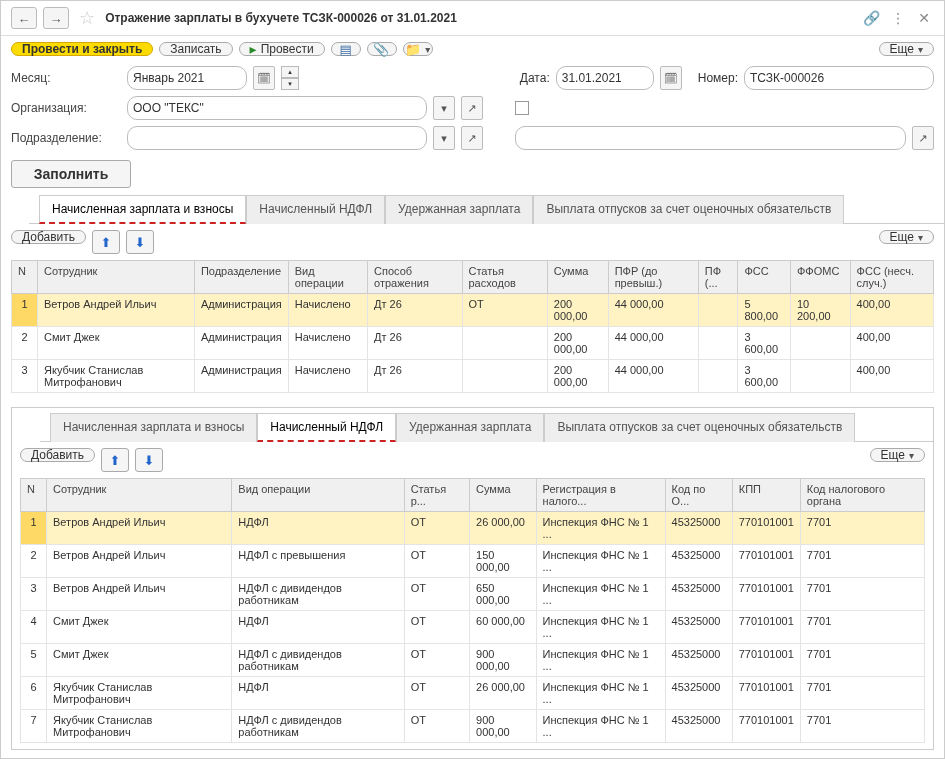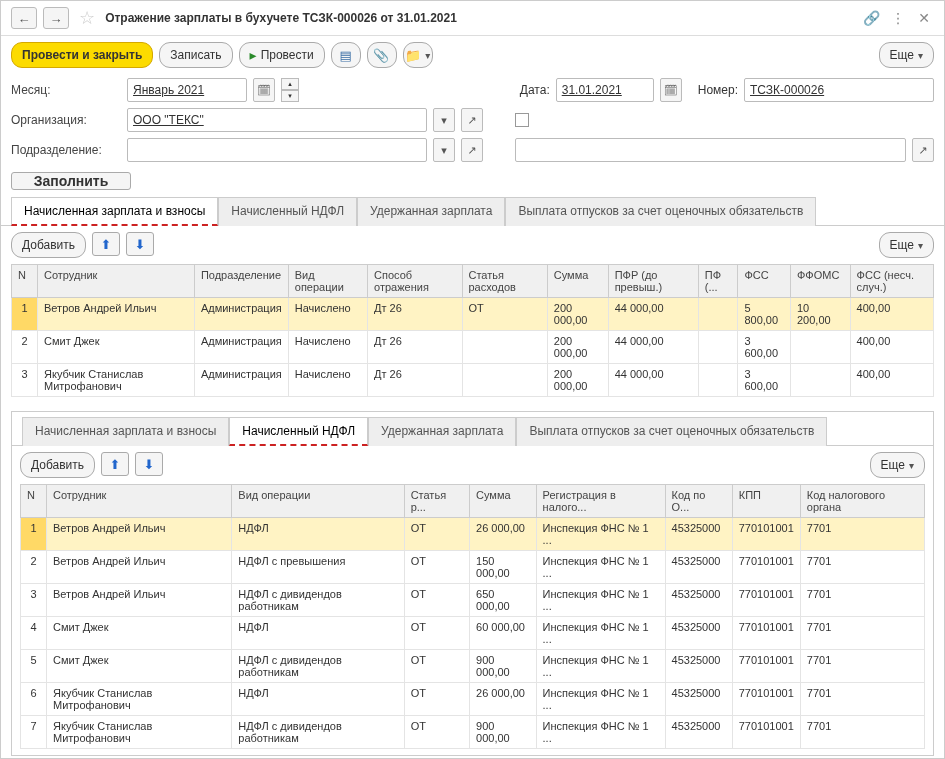--- a/index.html
+++ b/index.html
@@ -4,35 +4,35 @@
 <style>
   * { box-sizing: border-box; }
   body { margin: 0; font-family: Arial, sans-serif; font-size: 12px; background: #fff; color: #333; }
   .window { width: 945px; height: 759px; border: 1px solid #ccc; display: flex; flex-direction: column; overflow: hidden; }
   .titlebar { display: flex; align-items: center; padding: 6px 10px; gap: 6px; border-bottom: 1px solid #ddd; }
   .nav-btn { width: 26px; height: 22px; border: 1px solid #bbb; border-radius: 3px; background: #f5f5f5; display: flex; align-items: center; justify-content: center; cursor: pointer; font-size: 13px; color: #555; }
   .star { font-size: 18px; color: #ccc; margin: 0 4px; }
   .title-text { font-size: 12px; font-weight: bold; flex: 1; }
   .title-icon { width: 20px; height: 20px; display: flex; align-items: center; justify-content: center; color: #888; cursor: pointer; font-size: 14px; }
   .toolbar { display: flex; align-items: center; padding: 6px 10px; gap: 6px; }
-  .btn { height: 26px; padding: 0 10px; border: 1px solid #aaa; border-radius: 11px; background: #f5f5f5; display: flex; align-items: center; justify-content: center; cursor: pointer; gap: 4px; font-size: 12px; }
+  .btn { height: 14px; padding: 0 10px; border: 1px solid #aaa; border-radius: 11px; background: #f5f5f5; display: flex; align-items: center; justify-content: center; cursor: pointer; gap: 4px; font-size: 12px; }
   .btn-primary { background: #fcdb00; border-color: #d4a800; font-weight: bold; }
   .btn-icon { width: 30px; padding: 0; }
   .spacer { flex: 1; }
   .dropdown-caret::after { content: ' ▾'; font-size: 10px; color: #555; }
   .form { padding: 4px 10px; display: flex; flex-direction: column; gap: 6px; }
   .row { display: flex; align-items: center; gap: 6px; }
   .label { width: 110px; color: #444; }
-  .field { height: 24px; border: 1px solid #bbb; border-radius: 2px; padding: 0 5px; display: flex; align-items: center; background: #fff; text-decoration: underline; }
+  .field { height: 24px; border: 1px solid #bbb; border-radius: 10px; padding: 0 5px; display: flex; align-items: center; background: #fff; }
   .field-btn { width: 22px; height: 24px; border: 1px solid #bbb; border-radius: 2px; display: flex; align-items: center; justify-content: center; background: #f5f5f5; color: #555; font-size: 11px; cursor: pointer; }
   .stepper { display: flex; flex-direction: column; }
   .stepper-btn { width: 18px; height: 12px; border: 1px solid #bbb; background: #f5f5f5; font-size: 7px; display: flex; align-items: center; justify-content: center; cursor: pointer; }
   .checkbox { width: 14px; height: 14px; border: 1px solid #999; background: #fff; display: inline-block; margin-right: 4px; }
   .fill-btn { margin: 6px 10px; width: 120px; height: 30px; border: 1px solid #aaa; border-radius: 3px; font-size: 14px; font-weight: bold; background: #f5f5f5; display: flex; align-items: center; justify-content: center; cursor: pointer; }
-  .tabs { display: flex; border-bottom: 1px solid #ccc; padding: 0 10px; gap: 0; }
+  .tabs { display: flex; border-bottom: 1px solid #ccc; padding: 0 10px; gap: 0; margin-left: 28px; }
   .tab { padding: 6px 12px; border: 1px solid #ccc; border-bottom: none; background: #eee; color: #555; cursor: pointer; position: relative; top: 1px; font-size: 12px; }
   .tab.active { background: #fff; border-bottom: 2px dashed #c22; color: #000; }
   .panel { padding: 6px 10px; display: flex; flex-direction: column; }
   .panel-toolbar { display: flex; align-items: flex-start; gap: 6px; margin-bottom: 6px; }
   .arrow-btn { width: 28px; height: 24px; border: 1px solid #aaa; border-radius: 3px; background: #f5f5f5; display: flex; align-items: center; justify-content: center; cursor: pointer; color: #2266cc; font-size: 13px; }
   .grid { border: 1px solid #ccc; width: 100%; border-collapse: collapse; }
   .grid th { background: #f0f0f0; border: 1px solid #ccc; padding: 4px 6px; text-align: left; font-weight: normal; color: #444; vertical-align: top; font-size: 11px; }
   .grid td { border: 1px solid #e4e4e4; padding: 4px 6px; font-size: 11px; vertical-align: top; }
   .grid tr.sel td { background: #fff3c4; }
   .grid tr.sel td.ncell { background: #ffd966; }

